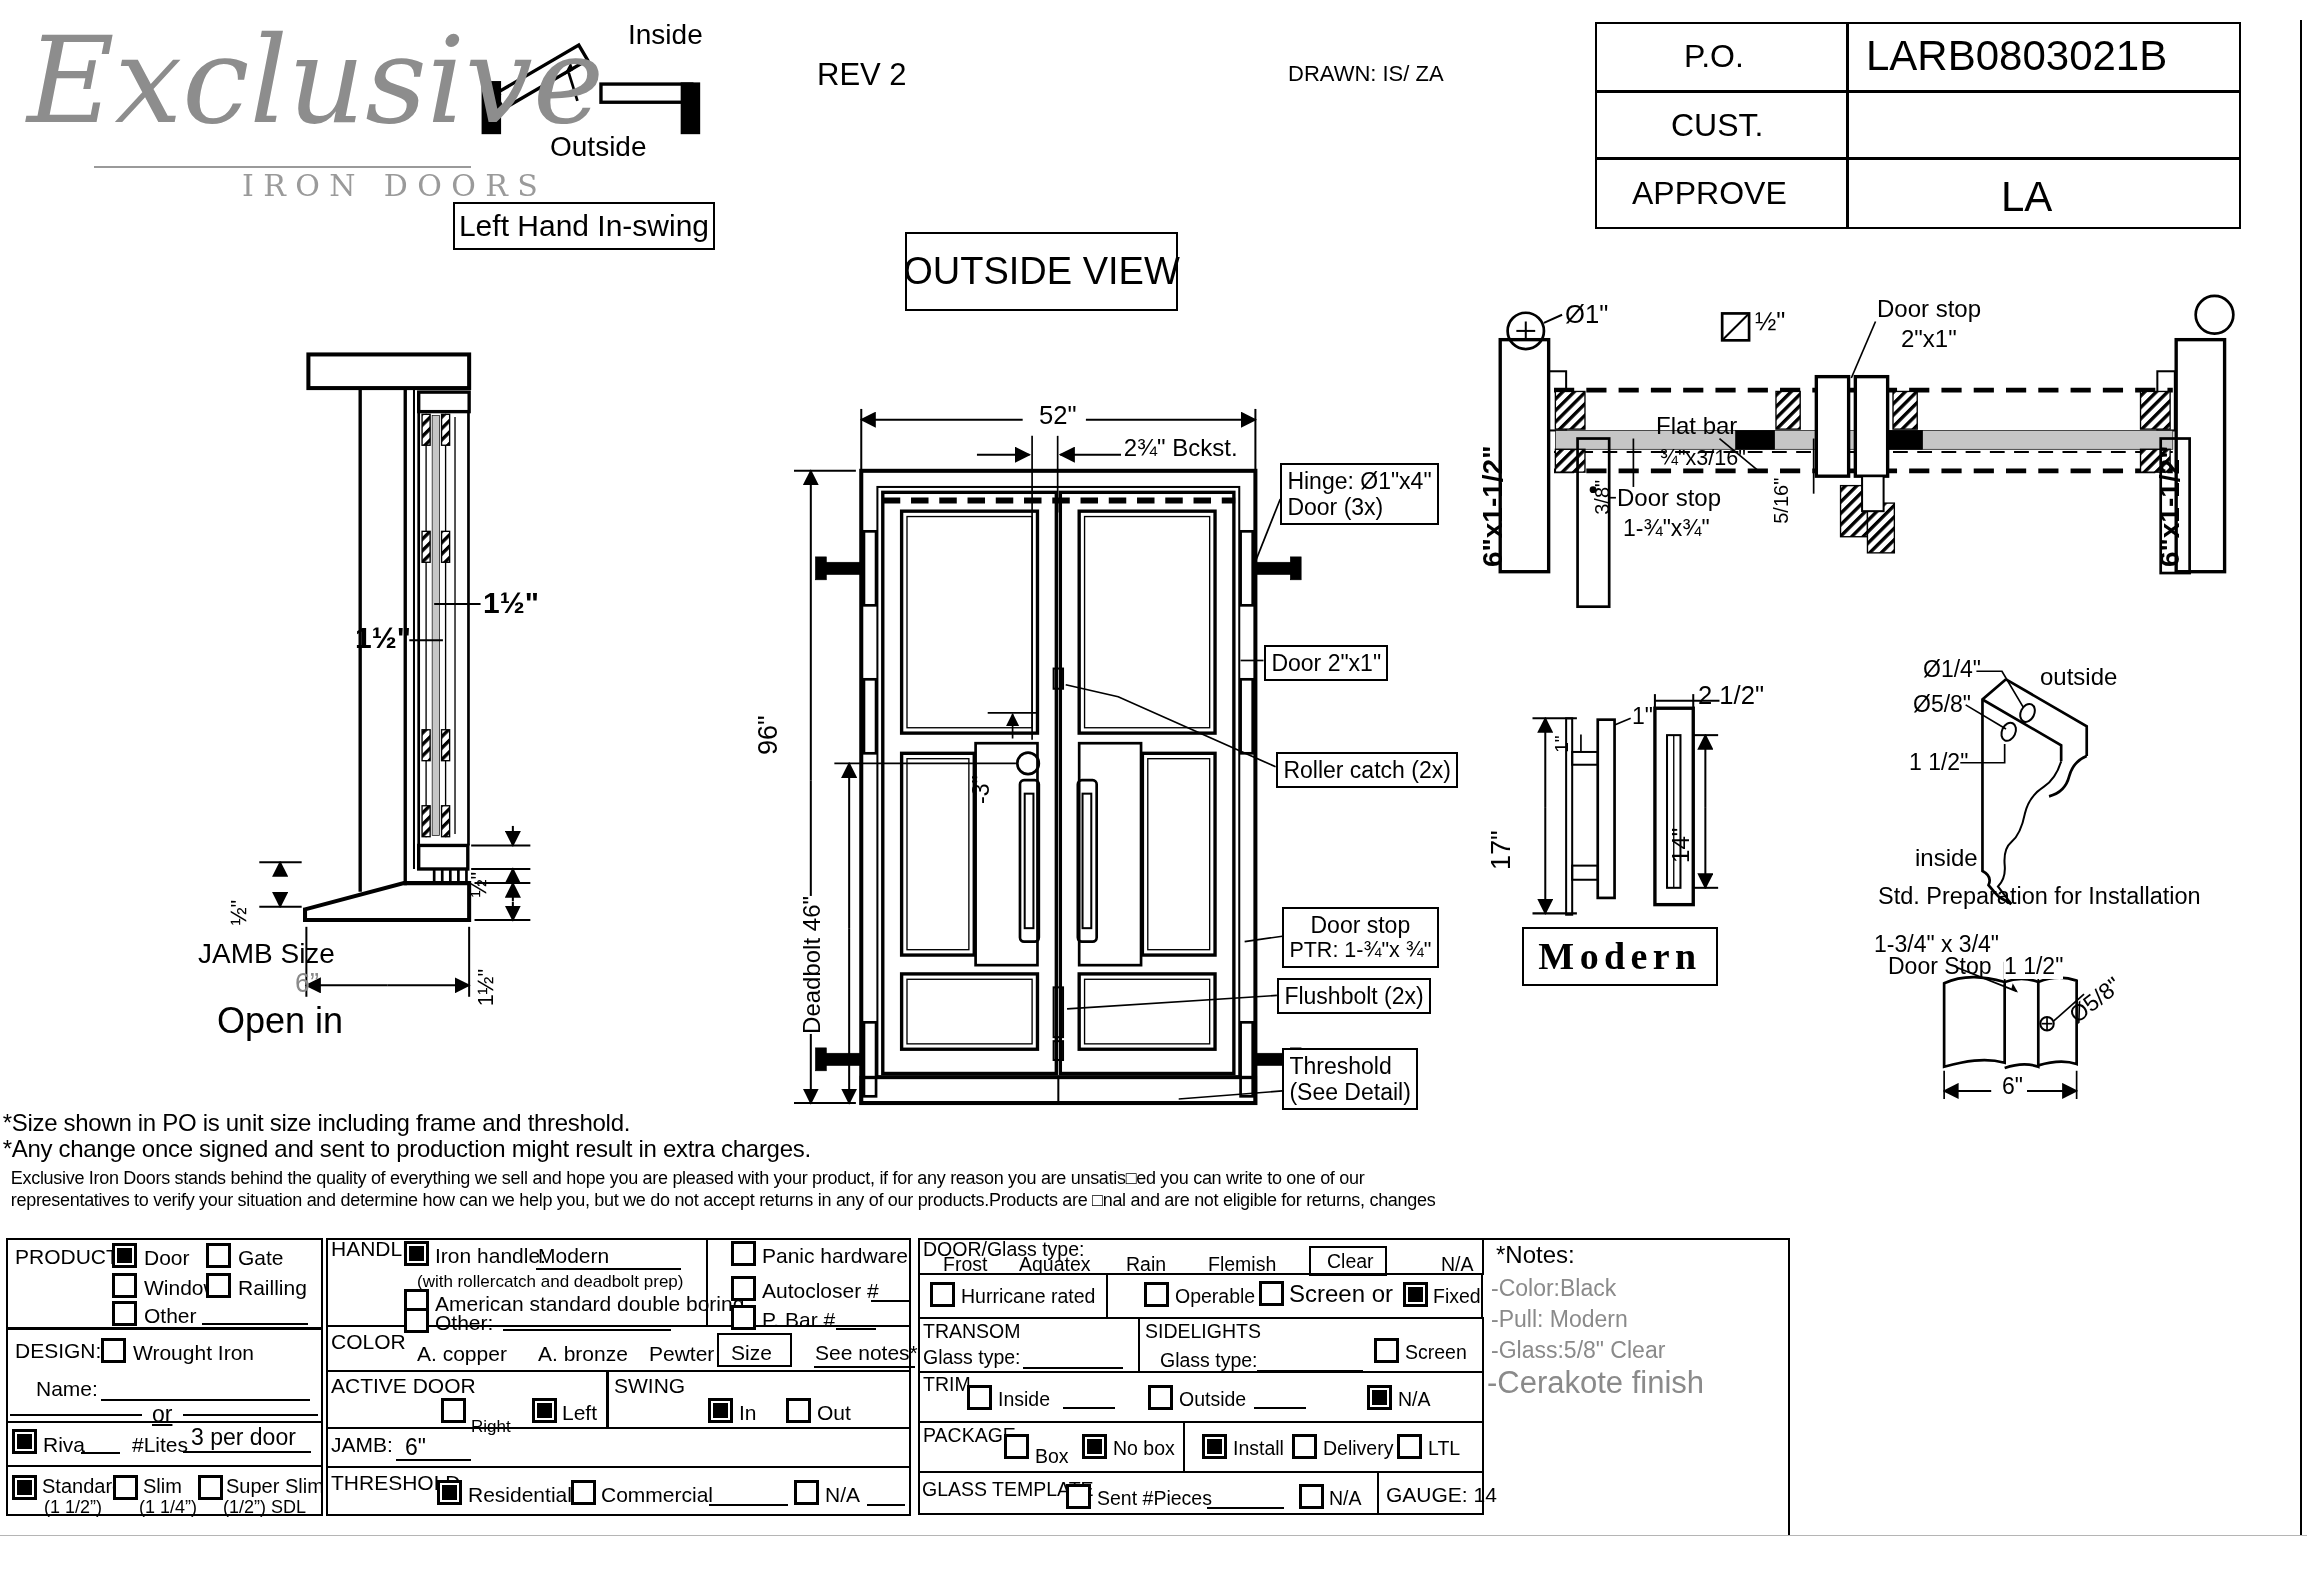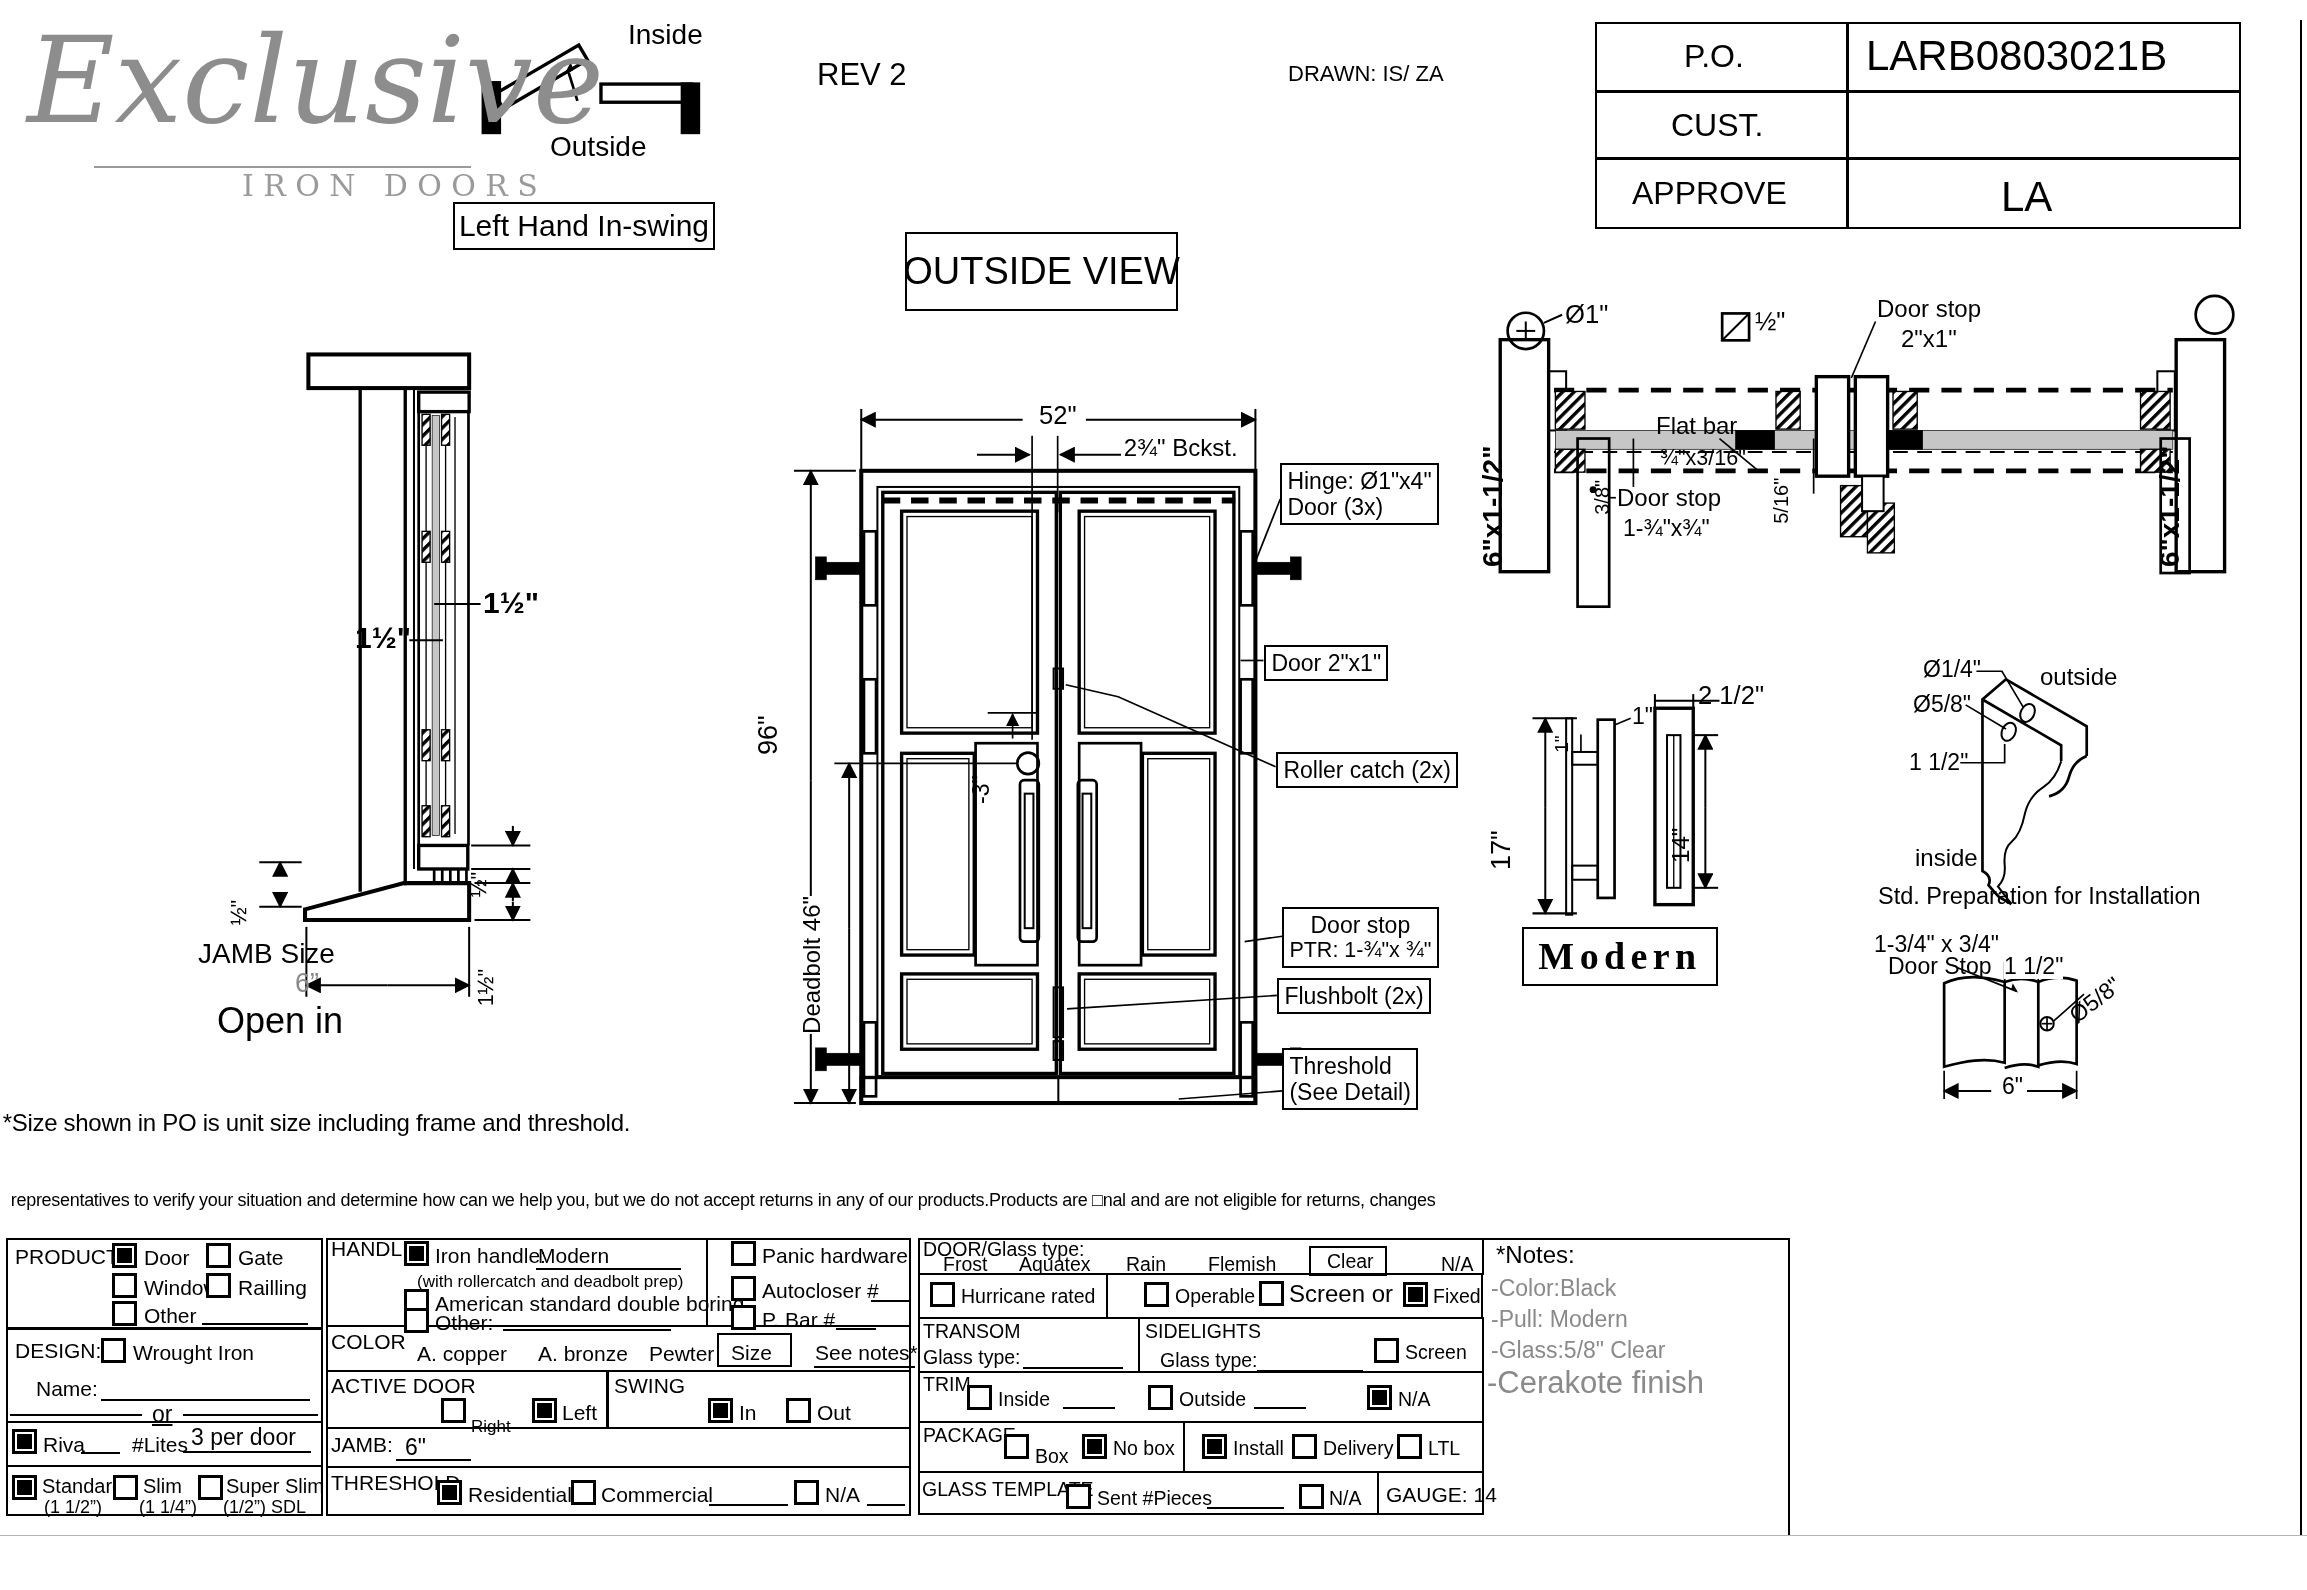--- a/index.html
+++ b/index.html
@@ -364,20 +364,22 @@
   <div class="t" style="left:1915px;top:846px;font-size:24px;">inside</div>
   <div class="t" style="left:1878px;top:884px;font-size:23.5px;">Std. Preparation for Installation</div>
 
   <div class="t" style="left:1874px;top:933px;font-size:23px;">1-3/4" x 3/4"</div>
   <div class="t" style="left:1888px;top:955px;font-size:23px;">Door Stop</div>
   <div class="t" style="left:2004px;top:955px;font-size:23px;background:#fff;">1 1/2"</div>
   <div class="t rot38" style="left:2080px;top:1004px;font-size:23px;">Ø5/8"</div>
   <div class="t" style="left:1998px;top:1075px;font-size:23px;background:#fff;padding:0 4px;">6"</div>
 
   <div class="t" style="left:2.7px;top:1111px;font-size:24px;letter-spacing:-0.3px;">*Size shown in PO is unit size including frame and threshold.</div>
+  <div class="t" style="left:2.7px;top:1137px;font-size:24px;letter-spacing:-0.3px;">*Any change once signed and sent to production might result in extra charges.</div>
+  <div class="t" style="left:10.8px;top:1169px;font-size:18px;letter-spacing:-0.3px;">Exclusive Iron Doors stands behind the quality of everything we sell and hope you are pleased with your product, if for any reason you are unsatis□ed you can write to one of our</div>
   <div class="t" style="left:10.8px;top:1191px;font-size:18px;letter-spacing:-0.3px;">representatives to verify your situation and determine how can we help you, but we do not accept returns in any of our products.Products are □nal and are not eligible for returns, changes</div>
 
   <div class="cell" style="left:6px;top:1238px;width:317px;height:92px;border-width:2.7px;"></div>
   <div class="cell" style="left:6px;top:1327px;width:317px;height:96px;border-width:2.7px;"></div>
   <div class="cell" style="left:6px;top:1421px;width:317px;height:46px;border-width:2.7px;"></div>
   <div class="cell" style="left:6px;top:1465px;width:317px;height:51px;border-width:2.7px;"></div>
 
   <div class="t" style="left:15px;top:1246px;font-size:21px;">PRODUCT:</div>
   <div class="cb on" style="left:112px;top:1243px;"></div>
   <div class="t" style="left:144px;top:1247px;font-size:21px;">Door</div>

